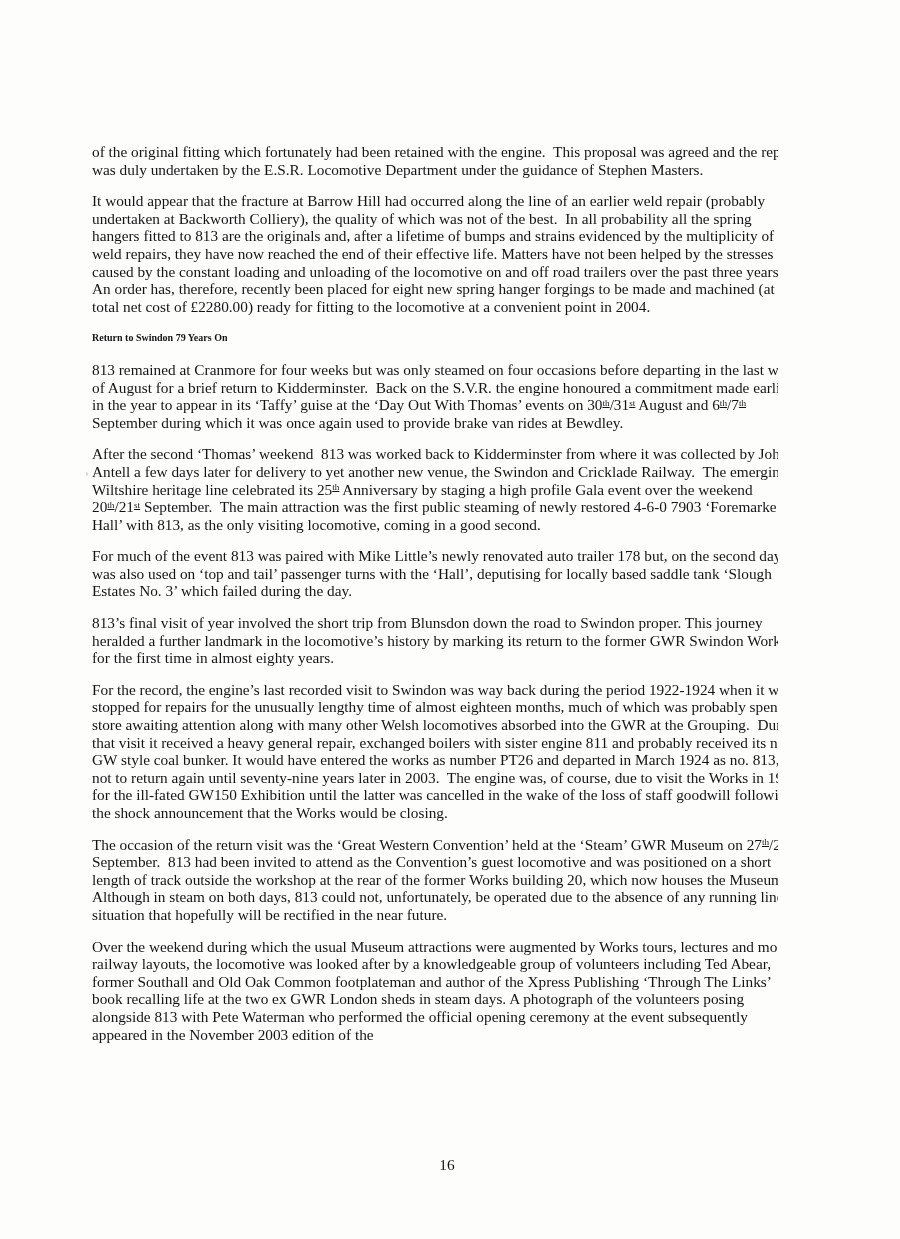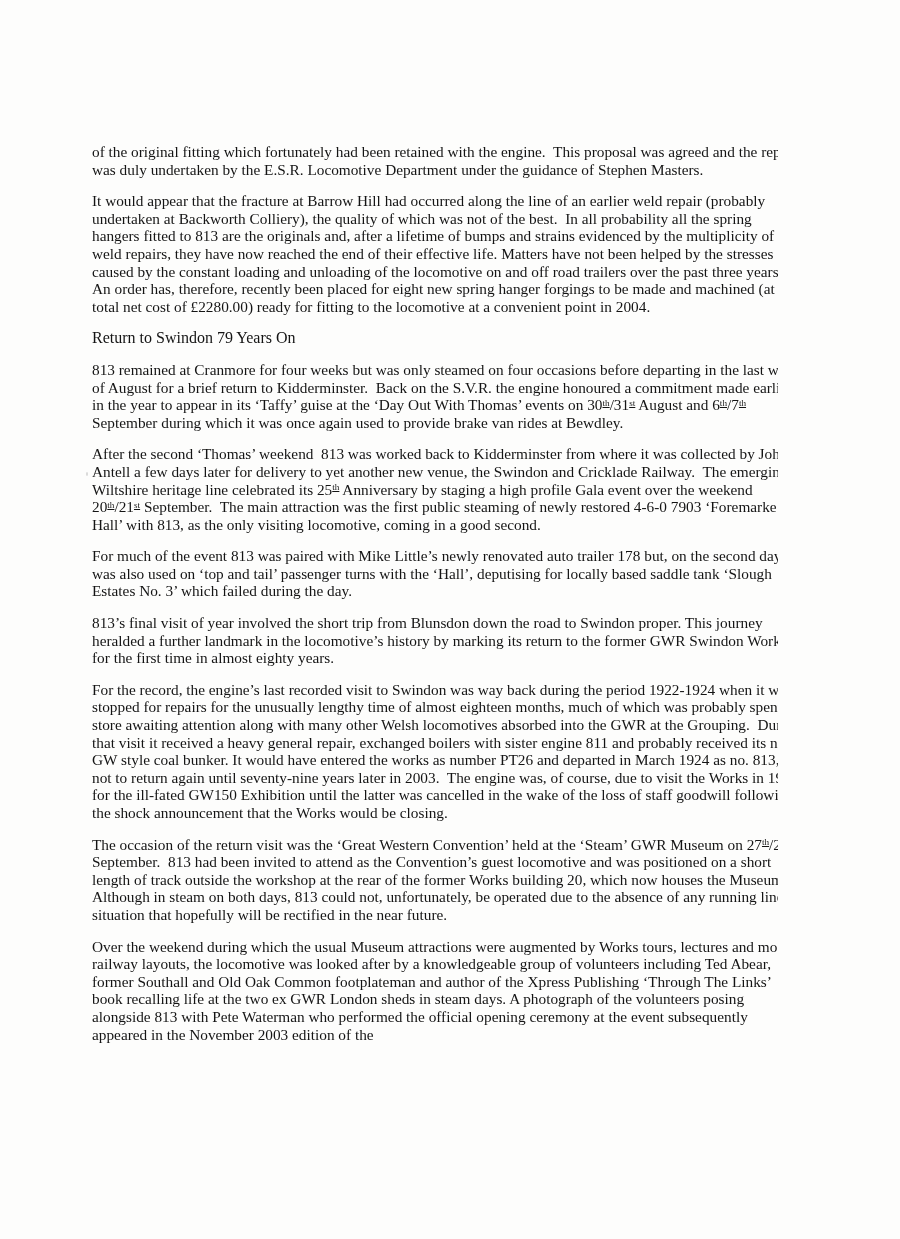--- a/index.html
+++ b/index.html
@@ -26,23 +26,23 @@
     text-align: left;
     white-space: pre-wrap;
   }
   .doc-body p.paragraph {
     margin: 0 0 14px 0;
     padding: 0;
   }
   .doc-body h2.heading {
     margin: 0 0 14px 0;
     padding: 0;
-    font-size: 16px;
+    font-size: 10px;
     line-height: 17.6px;
-    font-weight: normal;
+    font-weight: bold;
   }
   .doc-body sup {
     font-size: 0.60em;
     line-height: 0;
     vertical-align: baseline;
     position: relative;
     top: -0.45em;
     text-decoration: underline;
   }
   .page-number {
@@ -66,18 +66,19 @@
   .s2 { left: 845px; top: 291px; width: 3px; height: 3px; }
   .s3 { left: 845px; top: 531px; width: 3px; height: 3px; }
   .s4 { left: 846px; top: 581px; width: 2px; height: 3px; }
   .s5 { left: 86px;  top: 472px; width: 2px; height: 4px; }
 </style>
 </head>
 <body>
 
 <div class="page">
   <div class="doc-body"><p class="paragraph">of the original fitting which fortunately had been retained with the engine.  This proposal was agreed and the repair was duly undertaken by the E.S.R. Locomotive Department under the guidance of Stephen Masters.</p><p class="paragraph">It would appear that the fracture at Barrow Hill had occurred along the line of an earlier weld repair (probably undertaken at Backworth Colliery), the quality of which was not of the best.  In all probability all the spring hangers fitted to 813 are the originals and, after a lifetime of bumps and strains evidenced by the multiplicity of weld repairs, they have now reached the end of their effective life. Matters have not been helped by the stresses caused by the constant loading and unloading of the locomotive on and off road trailers over the past three years. An order has, therefore, recently been placed for eight new spring hanger forgings to be made and machined (at a total net cost of £2280.00) ready for fitting to the locomotive at a convenient point in 2004.</p><h2 class="heading">Return to Swindon 79 Years On</h2><p class="paragraph">813 remained at Cranmore for four weeks but was only steamed on four occasions before departing in the last week of August for a brief return to Kidderminster.  Back on the S.V.R. the engine honoured a commitment made earlier in the year to appear in its ‘Taffy’ guise at the ‘Day Out With Thomas’ events on 30<sup>th</sup>/31<sup>st</sup> August and 6<sup>th</sup>/7<sup>th</sup> September during which it was once again used to provide brake van rides at Bewdley.</p><p class="paragraph">After the second ‘Thomas’ weekend  813 was worked back to Kidderminster from where it was collected by John Antell a few days later for delivery to yet another new venue, the Swindon and Cricklade Railway.  The emerging Wiltshire heritage line celebrated its 25<sup>th</sup> Anniversary by staging a high profile Gala event over the weekend 20<sup>th</sup>/21<sup>st</sup> September.  The main attraction was the first public steaming of newly restored 4-6-0 7903 ‘Foremarke Hall’ with 813, as the only visiting locomotive, coming in a good second.</p><p class="paragraph">For much of the event 813 was paired with Mike Little’s newly renovated auto trailer 178 but, on the second day, it was also used on ‘top and tail’ passenger turns with the ‘Hall’, deputising for locally based saddle tank ‘Slough Estates No. 3’ which failed during the day.</p><p class="paragraph">813’s final visit of year involved the short trip from Blunsdon down the road to Swindon proper. This journey heralded a further landmark in the locomotive’s history by marking its return to the former GWR Swindon Works for the first time in almost eighty years.</p><p class="paragraph">For the record, the engine’s last recorded visit to Swindon was way back during the period 1922-1924 when it was stopped for repairs for the unusually lengthy time of almost eighteen months, much of which was probably spent in store awaiting attention along with many other Welsh locomotives absorbed into the GWR at the Grouping.  During that visit it received a heavy general repair, exchanged boilers with sister engine 811 and probably received its new GW style coal bunker. It would have entered the works as number PT26 and departed in March 1924 as no. 813, not to return again until seventy-nine years later in 2003.  The engine was, of course, due to visit the Works in 1985 for the ill-fated GW150 Exhibition until the latter was cancelled in the wake of the loss of staff goodwill following the shock announcement that the Works would be closing.</p><p class="paragraph">The occasion of the return visit was the ‘Great Western Convention’ held at the ‘Steam’ GWR Museum on 27<sup>th</sup>/28<sup>th</sup> September.  813 had been invited to attend as the Convention’s guest locomotive and was positioned on a short length of track outside the workshop at the rear of the former Works building 20, which now houses the Museum.  Although in steam on both days, 813 could not, unfortunately, be operated due to the absence of any running line, a situation that hopefully will be rectified in the near future.</p><p class="paragraph">Over the weekend during which the usual Museum attractions were augmented by Works tours, lectures and model railway layouts, the locomotive was looked after by a knowledgeable group of volunteers including Ted Abear, former Southall and Old Oak Common footplateman and author of the Xpress Publishing ‘Through The Links’ book recalling life at the two ex GWR London sheds in steam days. A photograph of the volunteers posing alongside 813 with Pete Waterman who performed the official opening ceremony at the event subsequently appeared in the November 2003 edition of the</p></div>
+  <div class="page-number">16</div>
   <div class="speck s1"></div>
   <div class="speck s2"></div>
   <div class="speck s3"></div>
   <div class="speck s4"></div>
   <div class="speck s5"></div>
 </div>
 
 </body></html>

